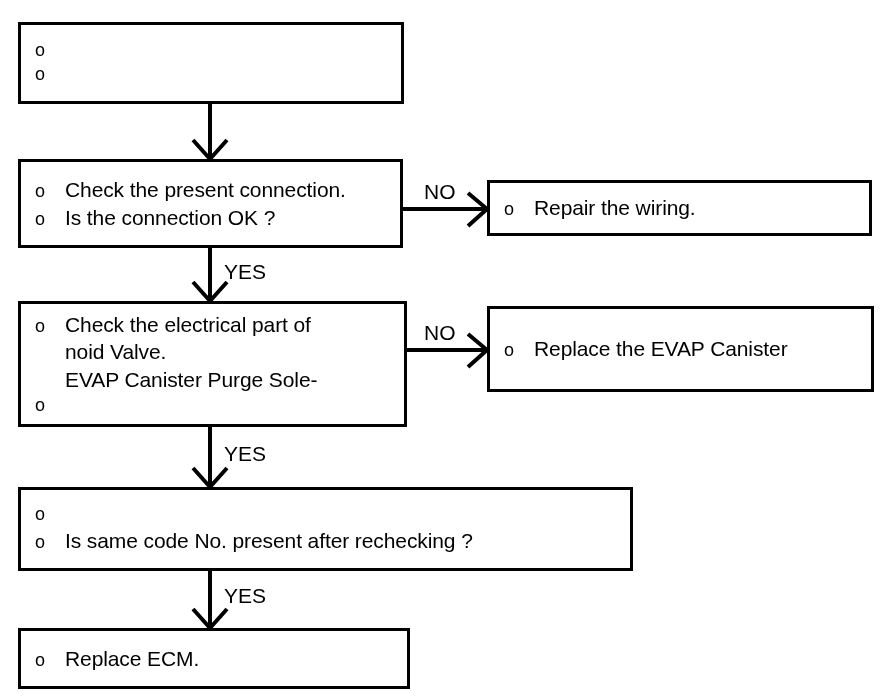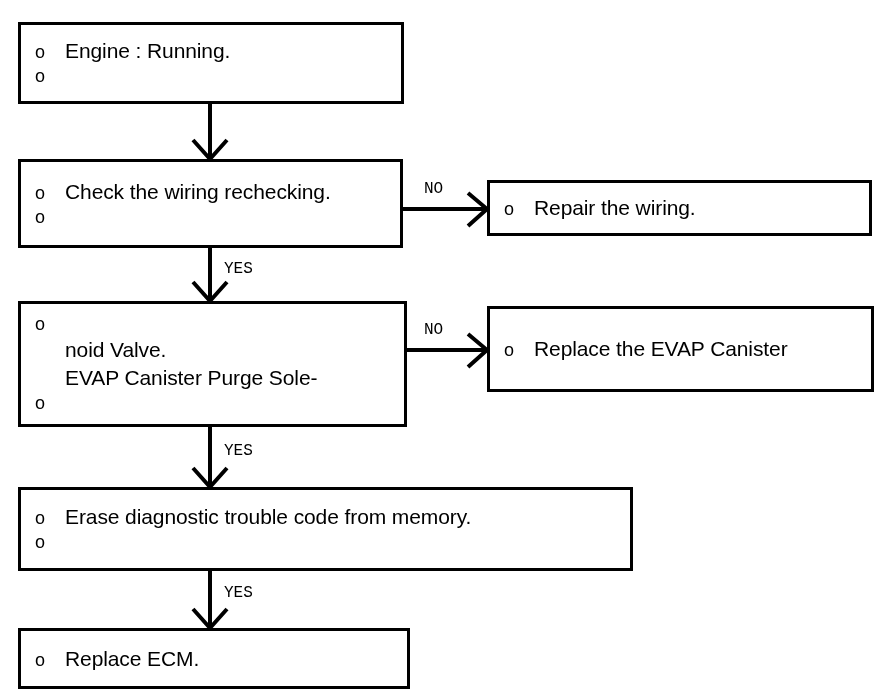--- a/index.html
+++ b/index.html
@@ -49,25 +49,24 @@
   .ltext {
     font-size: 21px;
     line-height: 1.32;
     letter-spacing: -0.1px;
   }
   .lines-wrap {
     padding-left: 14px;
   }
   .conn-label {
     position: absolute;
-    font-size: 16px;
+    font-size: 21px;
     line-height: 1;
     letter-spacing: 0px;
     white-space: pre;
-    font-family: Liberation Mono, monospace;
   }
   svg.arrows {
     position: absolute;
     left: 0;
     top: 0;
     width: 896px;
     height: 696px;
     pointer-events: none;
   }
 </style>
@@ -104,53 +103,54 @@
   <span class="conn-label" style="left:424px; top:322px;">NO</span>
 
   <span class="conn-label" style="left:224px; top:443px;">YES</span>
 
   <span class="conn-label" style="left:224px; top:585px;">YES</span>
 
   <div class="node" style="left:18px; top:22px; width:386px; height:82px;">
     <div class="lines-wrap">
       <div class="line">
         <span class="bullet">o</span>
-        <span class="ltext">Engine : Running.</span>
       </div>
       <div class="line">
         <span class="bullet">o</span>
       </div>
     </div>
   </div>
 
   <div class="node" style="left:18px; top:159px; width:385px; height:89px;">
     <div class="lines-wrap">
       <div class="line">
         <span class="bullet">o</span>
-        <span class="ltext">Check the wiring rechecking.</span>
+        <span class="ltext">Check the present connection.</span>
       </div>
       <div class="line">
         <span class="bullet">o</span>
+        <span class="ltext">Is the connection OK ?</span>
       </div>
     </div>
   </div>
 
   <div class="node" style="left:487px; top:180px; width:385px; height:56px;">
     <div class="lines-wrap">
       <div class="line">
         <span class="bullet">o</span>
         <span class="ltext">Repair the wiring.</span>
       </div>
     </div>
   </div>
 
   <div class="node" style="left:18px; top:301px; width:389px; height:126px;">
     <div class="lines-wrap">
       <div class="line">
         <span class="bullet">o</span>
+        <span class="ltext">Check the electrical part of</span>
       </div>
       <div class="line">
         <span class="bullet"></span>
         <span class="ltext">noid Valve.</span>
       </div>
       <div class="line">
         <span class="bullet"></span>
         <span class="ltext">EVAP Canister Purge Sole-</span>
       </div>
       <div class="line">
@@ -165,24 +165,24 @@
         <span class="bullet">o</span>
         <span class="ltext">Replace the EVAP Canister</span>
       </div>
     </div>
   </div>
 
   <div class="node" style="left:18px; top:487px; width:615px; height:84px;">
     <div class="lines-wrap">
       <div class="line">
         <span class="bullet">o</span>
-        <span class="ltext">Erase diagnostic trouble code from memory.</span>
       </div>
       <div class="line">
         <span class="bullet">o</span>
+        <span class="ltext">Is same code No. present after rechecking ?</span>
       </div>
     </div>
   </div>
 
   <div class="node" style="left:18px; top:628px; width:392px; height:61px;">
     <div class="lines-wrap">
       <div class="line">
         <span class="bullet">o</span>
         <span class="ltext">Replace ECM.</span>
       </div>

